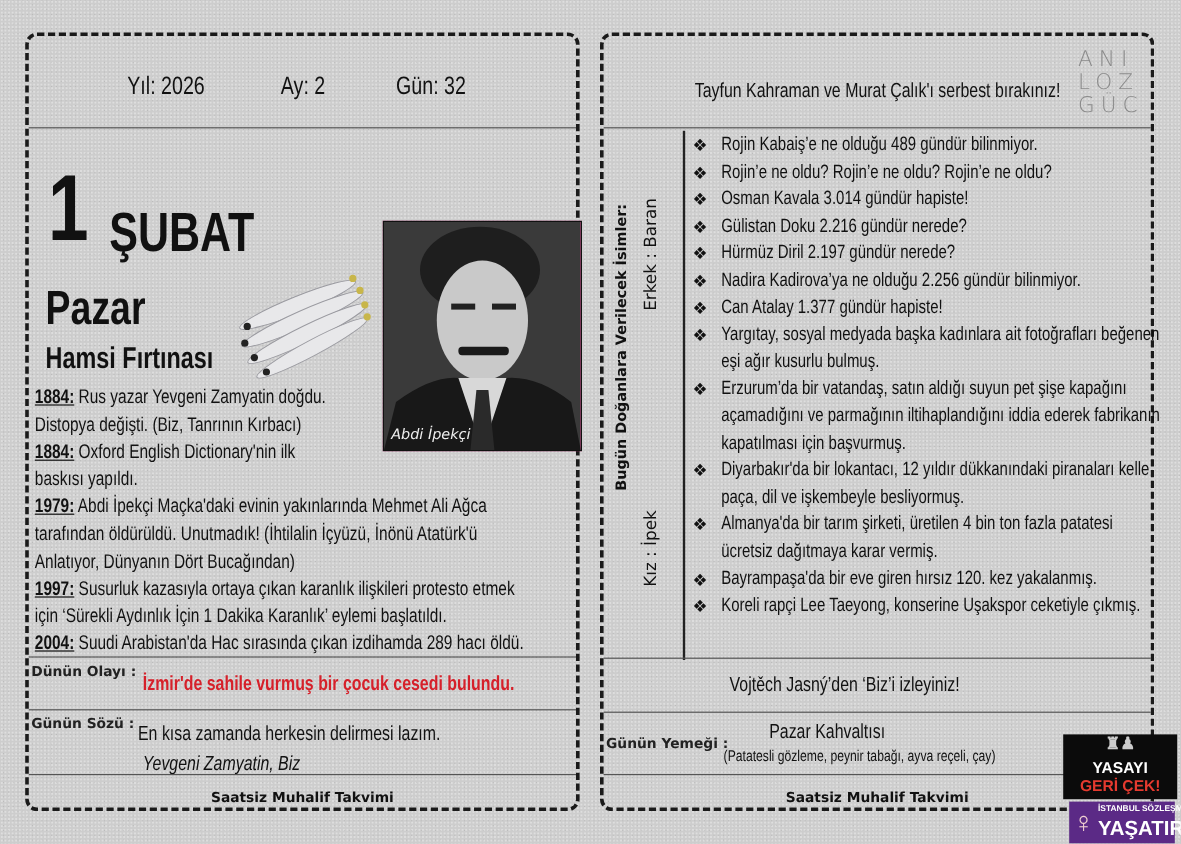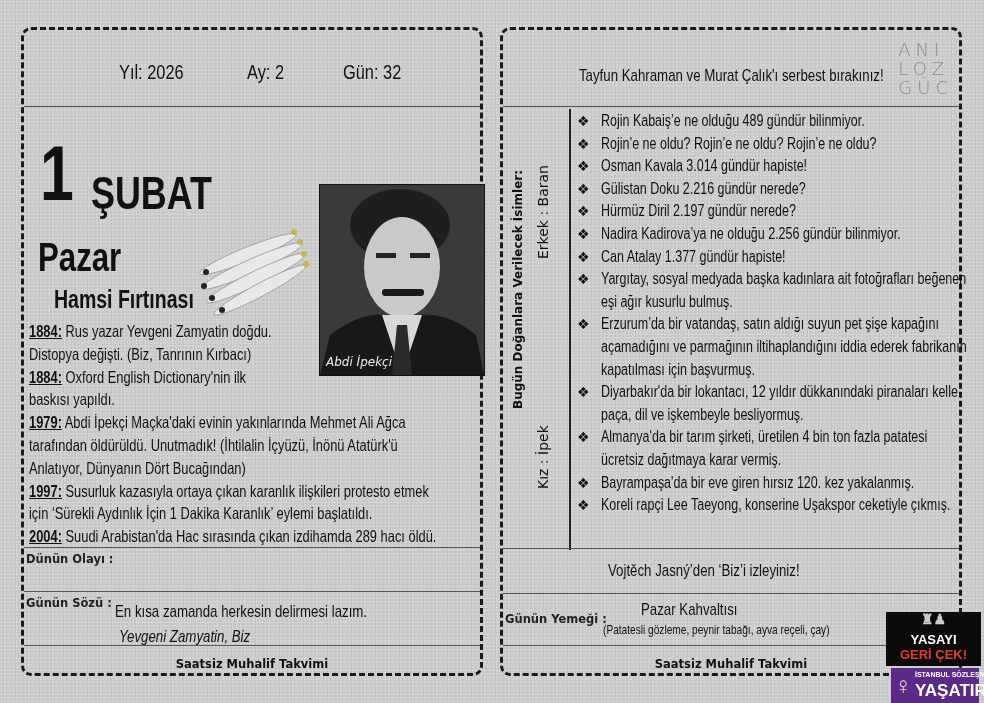--- a/index.html
+++ b/index.html
@@ -17,27 +17,27 @@
   .panel {
     position:absolute; top:27px; height:649px;
     border:3px dashed #1a1a1a; border-radius:10px; box-sizing:border-box;
   }
   #left { left:21px; width:462px; }
   #right { left:500px; width:462px; }
   .hline { position:absolute; left:0; right:0; height:1px; background:#555; }
   .narrow { display:inline-block; transform:scaleX(0.78); transform-origin:left center; white-space:nowrap; }
 
   
-  .date-row { position:absolute; top:30px; left:0; right:0; height:30px; font-size:21px; font-weight:normal;margin-left:13px; }
+  .date-row { position:absolute; top:30px; left:0; right:0; height:30px; font-size:21px; font-weight:normal; }
   .date-row span { position:absolute; top:0; }
 
   .big-day { position:absolute; left:16px; top:104px; font-size:78px; font-weight:bold; line-height:78px; }
   .month { position:absolute; left:67px; top:140px; font-size:46px; font-weight:bold; line-height:46px; }
   .weekday { position:absolute; left:14px; top:207px; font-size:40px; font-weight:bold; line-height:40px; }
-  .special { position:absolute; left:14px; top:256px; font-size:25px; font-weight:bold; line-height:26px;margin-left:16px; }
+  .special { position:absolute; left:14px; top:256px; font-size:25px; font-weight:bold; line-height:26px; }
 
   .fish { position:absolute; left:162px; top:190px; width:125px; height:100px; }
   .photo { position:absolute; left:295px; top:154px; width:164px; height:190px; background:#ec4899; overflow:hidden; border:1px solid #111; }
   .photo-caption { position:absolute; left:6px; bottom:6px; color:#eee; font-style:italic; font-size:12px; font-family:"DejaVu Sans", sans-serif; }
 
   .events { position:absolute; left:5px; top:290px; width:460px; font-size:16.5px; line-height:22.8px; }
   .events .line { white-space:nowrap; }
   .yr { text-decoration:underline; font-weight:bold; }
 
   .row-label { position:absolute; font-size:11.5px; font-weight:bold; font-family:"DejaVu Sans", sans-serif; color:#222; }
@@ -128,20 +128,21 @@
     <div class="line"><span class="narrow"><span class="yr">1979:</span><span> Abdi İpekçi Maçka'daki evinin yakınlarında Mehmet  Ali Ağca</span></span></div>
     <div class="line"><span class="narrow"><span class="yr"></span><span>tarafından öldürüldü. Unutmadık! (İhtilalin İçyüzü, İnönü Atatürk'ü</span></span></div>
     <div class="line"><span class="narrow"><span class="yr"></span><span>Anlatıyor, Dünyanın Dört Bucağından)</span></span></div>
     <div class="line"><span class="narrow"><span class="yr">1997:</span><span> Susurluk kazasıyla ortaya çıkan karanlık ilişkileri protesto etmek</span></span></div>
     <div class="line"><span class="narrow"><span class="yr"></span><span>için ‘Sürekli Aydınlık İçin 1 Dakika Karanlık’ eylemi başlatıldı.</span></span></div>
     <div class="line"><span class="narrow"><span class="yr">2004:</span><span> Suudi Arabistan'da Hac sırasında çıkan izdihamda 289 hacı öldü.</span></span></div>
   </div>
 
   <div class="hline" style="top:517px"></div>
   <div class="row-label" style="left:2px; top:522px">Dünün Olayı :</div>
+  <div class="olay-text"><span class="narrow">İzmir'de sahile vurmuş bir çocuk cesedi bulundu.</span></div>
 
   <div class="hline" style="top:561px"></div>
   <div class="row-label" style="left:2px; top:566px">Günün Sözü :</div>
   <div class="soz-text"><span class="narrow">En kısa zamanda herkesin delirmesi lazım.</span></div>
   <div class="soz-author"><span class="narrow">Yevgeni Zamyatin, Biz</span></div>
 
   <div class="hline" style="top:615px"></div>
   <div class="footer">Saatsiz Muhalif Takvimi</div>
 </div>
 

